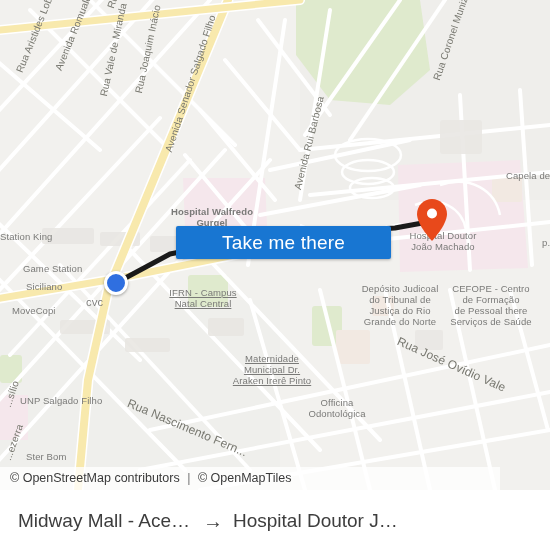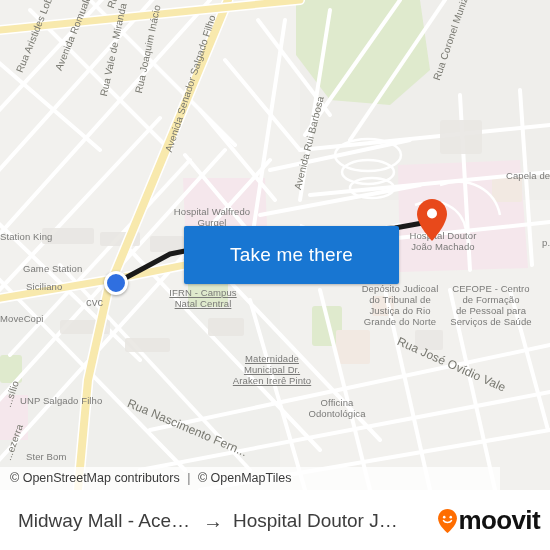--- a/index.html
+++ b/index.html
@@ -72,22 +72,22 @@
   
   #destination-marker {
     position: absolute;
     left: 417px; top: 199px;
     width: 30px; height: 42px;
   }
 
   
   #take-me-there {
     position: absolute;
-    left: 184px; top: 226px;
-    width: 215px; height: 58px;
+    left: 176px; top: 226px;
+    width: 215px; height: 33px;
     background: #1876d2;
     border: none;
     border-radius: 2px;
     color: #ffffff;
     font-family: "Liberation Sans", sans-serif;
     font-size: 19px;
     letter-spacing: 0.2px;
     cursor: pointer;
     box-shadow: 0 1px 3px rgba(0,0,0,0.28);
     display: flex;
@@ -289,43 +289,43 @@
       <div class="map-label street" style="left:400px;top:336px;transform:rotate(24deg);transform-origin:left top;font-size:12px;">Rua José Ovídio Vale</div>
       <div class="map-label street" style="left:105px;top:6px;transform:rotate(-70deg);transform-origin:left top;">Rua...</div>
       <div class="map-label street" style="left:2px;top:405px;transform:rotate(-72deg);transform-origin:left top;">...sílio</div>
       <div class="map-label street" style="left:2px;top:458px;transform:rotate(-70deg);transform-origin:left top;">...ezerra</div>
     </div>
 
     <div>
       <div class="map-label poi" style="left:0px;top:231px;">Station King</div>
       <div class="map-label poi" style="left:23px;top:263px;">Game Station</div>
       <div class="map-label poi" style="left:26px;top:281px;">Siciliano</div>
-      <div class="map-label poi" style="left:0px;top:305px;margin-top:8px;">MoveCopi</div>
+      <div class="map-label poi" style="left:12px;top:305px;">MoveCopi</div>
       <div class="map-label poi" style="left:86px;top:298px;font-family:Liberation Mono, monospace;">CVC</div>
       <div class="map-label poi" style="left:20px;top:395px;">UNP Salgado Filho</div>
       <div class="map-label poi" style="left:26px;top:451px;">Ster Bom</div>
 
-      <div class="map-label poi multiline" style="left:212px;top:206px;transform:translateX(-50%);">Hospital Walfredo
+      <div class="map-label poi multiline" style="left:212px;top:206px;transform:translateX(-50%);font-weight:bold;">Hospital Walfredo
 Gurgel</div>
       <div class="map-label poi multiline" style="left:203px;top:287px;transform:translateX(-50%);text-decoration:underline;">IFRN - Campus
 Natal Central</div>
       <div class="map-label poi multiline" style="left:272px;top:353px;transform:translateX(-50%);text-decoration:underline;">Maternidade
 Municipal Dr.
 Araken Irerê Pinto</div>
       <div class="map-label poi multiline" style="left:337px;top:397px;transform:translateX(-50%);">Officina
 Odontológica</div>
       <div class="map-label poi multiline" style="left:443px;top:230px;transform:translateX(-50%);">Hospital Doutor
 João Machado</div>
       <div class="map-label poi multiline" style="left:400px;top:283px;transform:translateX(-50%);">Depósito Judicoal
 do Tribunal de
 Justiça do Rio
 Grande do Norte</div>
       <div class="map-label poi multiline" style="left:491px;top:283px;transform:translateX(-50%);">CEFOPE - Centro
 de Formação
-de Pessoal para
+de Pessoal there
 Serviços de Saúde</div>
       <div class="map-label poi" style="left:506px;top:170px;">Capela de S...</div>
       <div class="map-label poi" style="left:542px;top:237px;">p...</div>
     </div>
 
     <div id="route-layer">
       <div id="origin-marker"></div>
       <div id="destination-marker">
         <svg viewBox="0 0 30 42" width="30" height="42">
           <path d="M15,0 C6.7,0 0,6.7 0,15 C0,26 15,42 15,42 C15,42 30,26 30,15 C30,6.7 23.3,0 15,0 Z" fill="#e8491b"></path>
@@ -342,26 +342,15 @@
       <span>© OpenMapTiles</span>
     </div>
   </div>
 
   <div id="bottom-bar">
     <div id="trip-summary">
       <span class="endpoint">Midway Mall - Acesso Salgado Filho</span>
       <span id="arrow-icon">→</span>
       <span class="endpoint">Hospital Doutor João Machado</span>
     </div>
-    <div id="moovit-logo">
-      <span style="display:inline-flex;">
-        <svg viewBox="0 0 22 28" width="19" height="24">
-          <path d="M11,0 C4.9,0 0,4.9 0,11 C0,19 11,28 11,28 C11,28 22,19 22,11 C22,4.9 17.1,0 11,0 Z" fill="#ff6d00"></path>
-          <circle cx="7.2" cy="9.5" r="1.5" fill="#ffffff"></circle>
-          <circle cx="14.8" cy="9.5" r="1.5" fill="#ffffff"></circle>
-          <path d="M6.4,13.6 C8.2,16.4 13.8,16.4 15.6,13.6" stroke="#ffffff" stroke-width="1.9" fill="none" stroke-linecap="round"></path>
-        </svg>
-      </span>
-      <span id="moovit-wordmark">moovit</span>
-    </div>
   </div>
 
 </div>
 
 </body></html>

